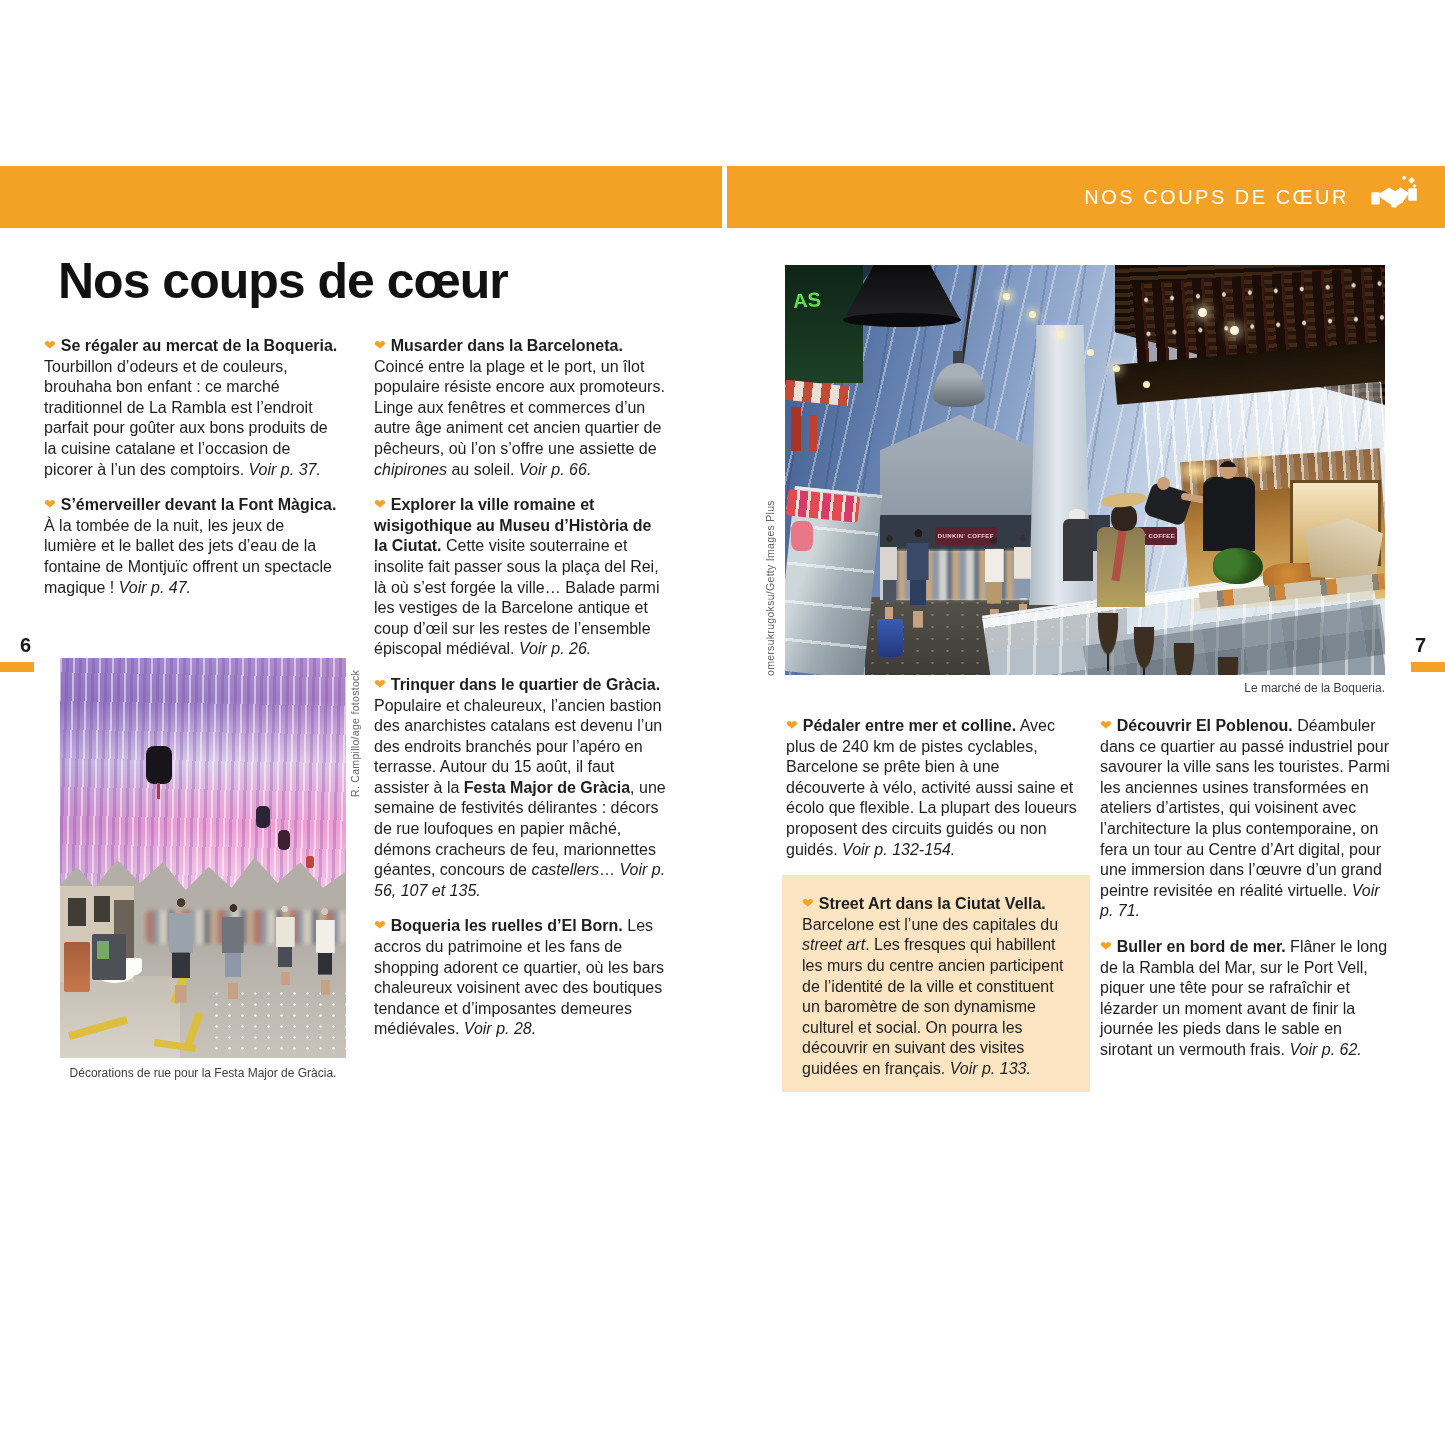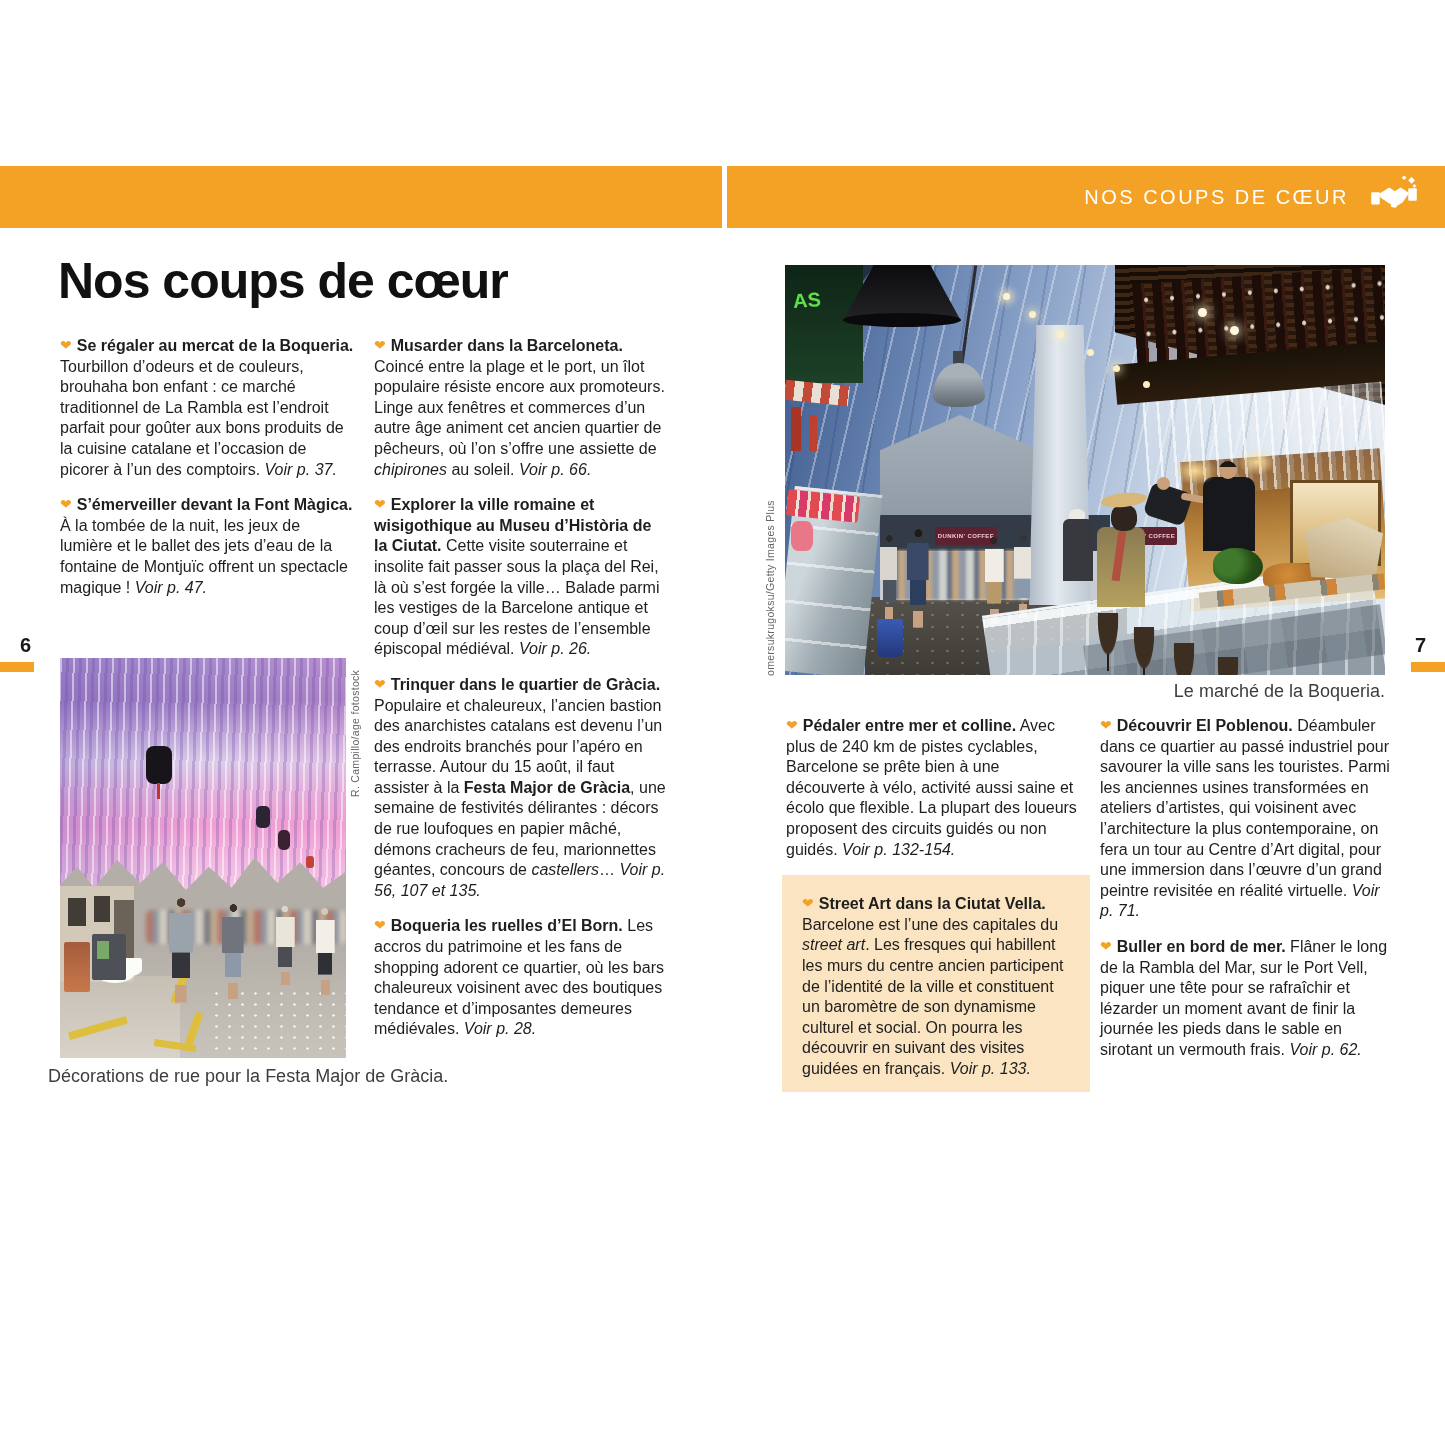--- a/index.html
+++ b/index.html
@@ -14,21 +14,21 @@
   .header-label{position:absolute;right:96px;top:50%;transform:translateY(-50%);
     color:#fff;font-size:20px;letter-spacing:2.5px;font-weight:400;white-space:nowrap;}
   .header-icon{position:absolute;right:28px;top:50%;transform:translateY(-50%);}
 
   
   .page-title{position:absolute;left:58px;top:252px;margin:0;font-size:50px;font-weight:700;
     letter-spacing:-1px;color:#111;white-space:nowrap;}
 
   
   .col{position:absolute;width:294px;font-size:16px;line-height:20.6px;}
-  .col-lp1{left:60px;top:336px;}
+  .col-lp1{left:44px;top:336px;}
   .col-lp2{left:374px;top:336px;}
   .col-rp1{left:786px;top:716px;}
   .col-rp2{left:1100px;top:716px;}
   .para{margin:0 0 15px 0;}
   .heart{color:var(--accent);font-size:14px;margin-right:5px;position:relative;top:-1px;}
   .seg-b{font-weight:700;}
   .seg-i{font-style:italic;}
   .seg-n{font-weight:400;}
 
   .feature-box{background:var(--box-bg);margin-top:11px;padding:19px 16px 12px 20px;
@@ -37,21 +37,21 @@
 
   
   .page-num{position:absolute;top:634px;font-size:20px;font-weight:700;color:#1a1a1a;}
   .pn-left{left:20px;}
   .pn-right{left:1415px;}
   .pn-bar{position:absolute;top:662px;height:10px;width:34px;background:var(--accent);}
   .pn-bar-left{left:0;}
   .pn-bar-right{left:1411px;}
 
   
-  .caption{font-size:18px;color:#3d3d3d;}
+  .caption{font-size:12px;color:#3d3d3d;}
   .cap-left{position:absolute;left:48px;top:1066px;width:310px;text-align:center;white-space:nowrap;}
   .cap-right{position:absolute;left:985px;top:681px;width:400px;text-align:right;white-space:nowrap;}
   .v-credit{position:absolute;writing-mode:vertical-rl;transform:rotate(180deg);
     font-size:10.5px;color:#666;letter-spacing:.3px;white-space:nowrap;}
   .credit-left{left:349px;top:652px;height:145px;}
   .credit-right{left:764px;top:436px;height:240px;}
 
   
   .lp-photo{position:absolute;left:60px;top:658px;width:286px;height:400px;overflow:hidden;
     background:linear-gradient(180deg,#ece8f2 0 40%,#b3aea7 40% 72%,#c9c4bb 100%);}

